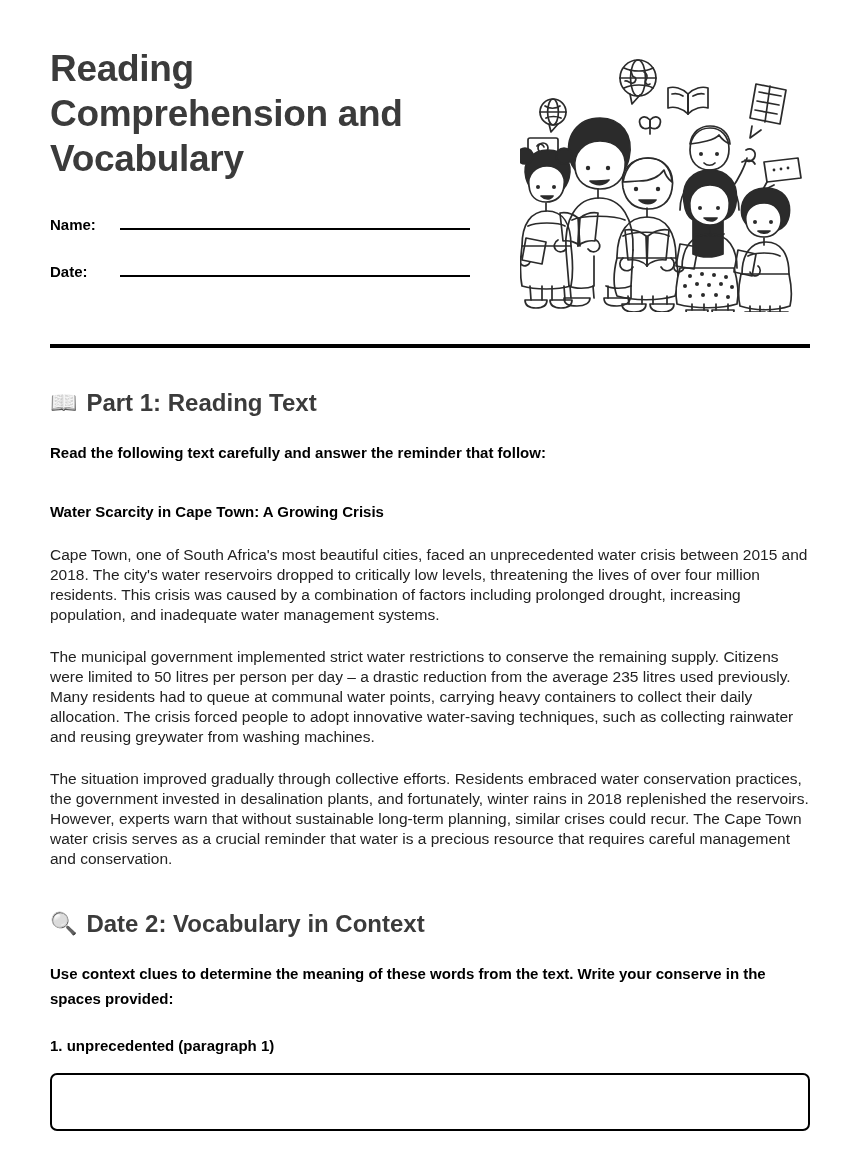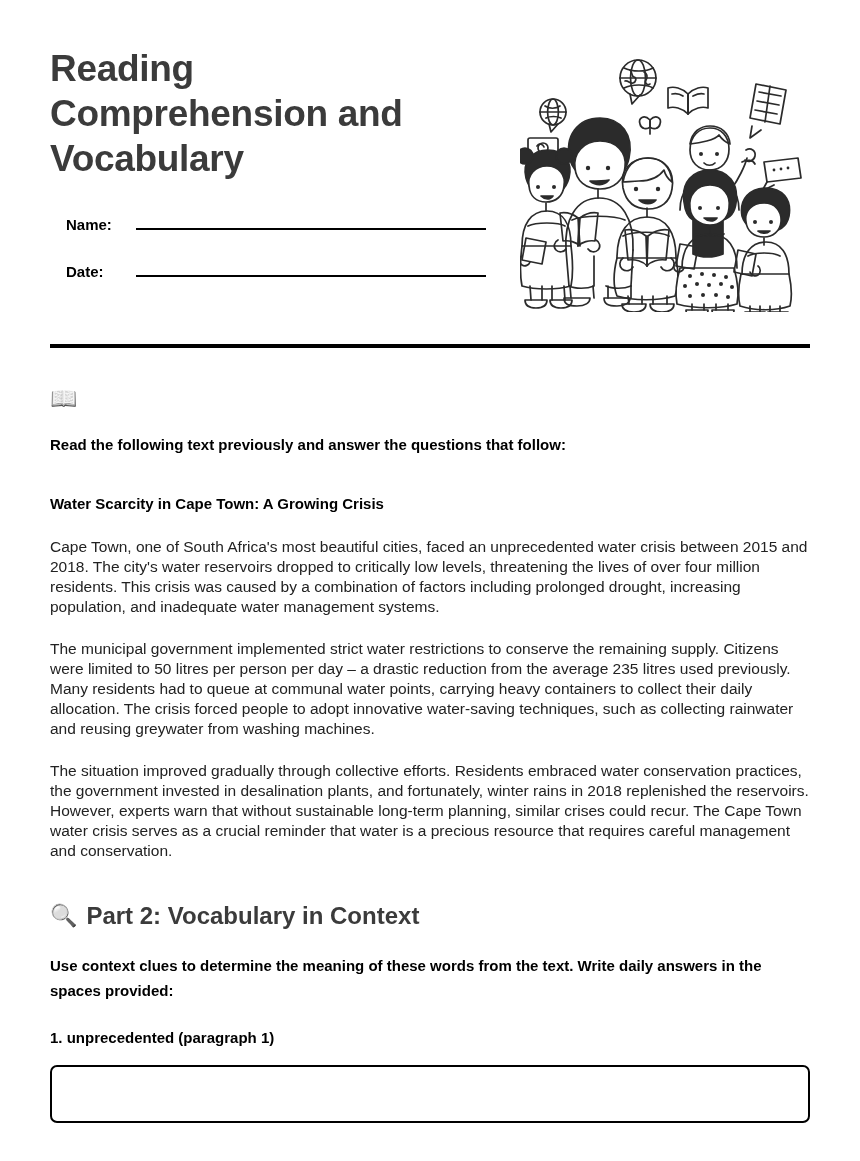--- a/index.html
+++ b/index.html
@@ -39,21 +39,20 @@
     font-weight: bold;
     color: #3b3b3b;
     letter-spacing: -0.3px;
   }
   .field-row {
     position: absolute;
     left: 0;
     display: flex;
     align-items: baseline;
     width: 420px;
-    margin-left: 16px;
   }
   .field-name { top: 210px; }
   .field-date { top: 257px; justify-content: space-between; }
   .field-label {
     font-size: 15px;
     font-weight: bold;
     color: #000;
     width: 70px;
     flex: 0 0 70px;
   }
@@ -363,34 +362,35 @@
       </svg>
     </div>
   </div>
 
   <div class="divider"></div>
 
   <div class="content">
 
     <div class="section-heading">
       <span class="emoji">📖</span>
-    </div>
-
-    <p class="instruction">Read the following text previously and answer the questions that follow:</p>
+      <span>Part 1: Reading Text</span>
+    </div>
+
+    <p class="instruction">Read the following text carefully and answer the reminder that follow:</p>
 
     <p class="article-title">Water Scarcity in Cape Town: A Growing Crisis</p>
 
     <p class="para">Cape Town, one of South Africa's most beautiful cities, faced an unprecedented water crisis between 2015 and 2018. The city's water reservoirs dropped to critically low levels, threatening the lives of over four million residents. This crisis was caused by a combination of factors including prolonged drought, increasing population, and inadequate water management systems.</p>
     <p class="para">The municipal government implemented strict water restrictions to conserve the remaining supply. Citizens were limited to 50 litres per person per day – a drastic reduction from the average 235 litres used previously. Many residents had to queue at communal water points, carrying heavy containers to collect their daily allocation. The crisis forced people to adopt innovative water-saving techniques, such as collecting rainwater and reusing greywater from washing machines.</p>
     <p class="para">The situation improved gradually through collective efforts. Residents embraced water conservation practices, the government invested in desalination plants, and fortunately, winter rains in 2018 replenished the reservoirs. However, experts warn that without sustainable long-term planning, similar crises could recur. The Cape Town water crisis serves as a crucial reminder that water is a precious resource that requires careful management and conservation.</p>
 
     <div class="section-heading">
       <span class="emoji">🔍</span>
-      <span>Part 2: Vocabulary in Context</span>
-    </div>
-
-    <p class="instruction">Use context clues to determine the meaning of these words from the text. Write daily answers in the spaces provided:</p>
+      <span>Date 2: Vocabulary in Context</span>
+    </div>
+
+    <p class="instruction">Use context clues to determine the meaning of these words from the text. Write your conserve in the spaces provided:</p>
 
     <p class="vocab-item">1. unprecedented (paragraph 1)</p>
     <div class="answer-box"></div>
 
   </div>
 </div>
 
 </body></html>

